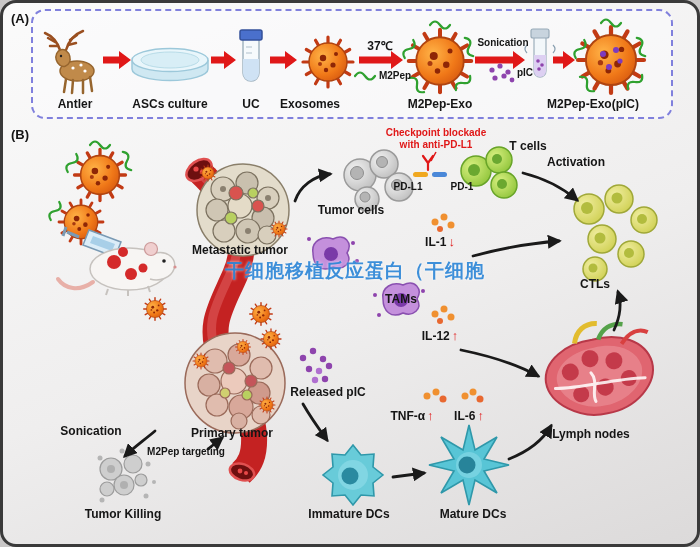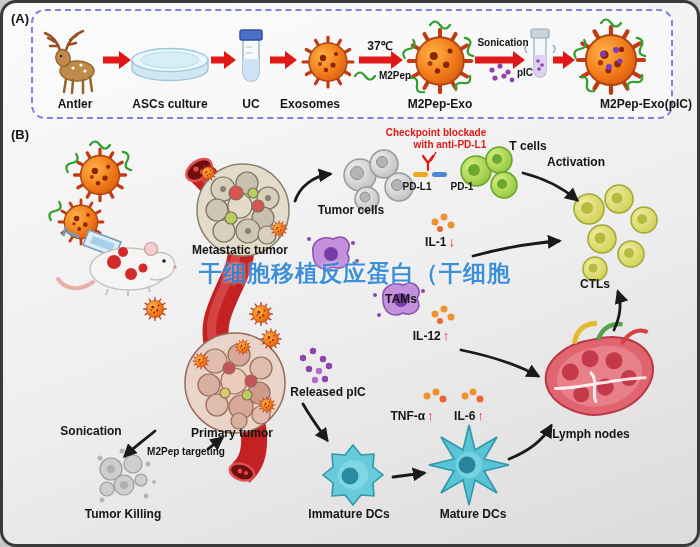--- a/index.html
+++ b/index.html
@@ -8,24 +8,24 @@
     border:3px solid #3a3a3a;border-radius:16px;overflow:hidden;
     font-family:"Liberation Sans",sans-serif;}
   .panelA{position:absolute;left:28px;top:6px;width:642px;height:110px;
     border:2px dashed #8080dd;border-radius:14px;background:rgba(252,252,254,.55);box-sizing:border-box;}
   svg.art{position:absolute;left:0;top:0;width:700px;height:547px;z-index:1;}
   .lbl{position:absolute;transform:translateX(-50%);font-weight:bold;font-size:12px;
     color:#151515;white-space:nowrap;z-index:3;line-height:1.18;}
   .tag{transform:none;font-size:13px;}
   .s11{font-size:10px;}
   .s10{font-size:10px;}
-  .redtxt{color:#e01818;text-align:right;}
+  .redtxt{color:#e01818;text-align:center;}
   .cyto .dir{color:#e01818;font-size:13px;margin-left:2px;}
   .watermark{position:absolute;left:352px;top:256px;transform:translateX(-50%);z-index:6;
-    text-align:left;font-size:23px;font-weight:bold;color:#2e87d8;letter-spacing:1px;
+    text-align:left;font-size:19px;font-weight:bold;color:#2e87d8;letter-spacing:1px;
     line-height:1.3;opacity:.92;text-shadow:0 0 3px rgba(255,255,255,.8);white-space:nowrap;}
 </style>
 </head>
 <body>
 
 <div class="figure">
   <div class="panelA"></div>
 
   <svg class="art" viewBox="0 0 700 547">
     <defs>
@@ -412,43 +412,43 @@
       <path d="M205,446 L219,435" marker-end="url(#mb)"></path>
     </g>
   </svg>
 
   <div class="lbl tag" style="left:8px;top:8px">(A)</div>
   <div class="lbl" style="left:72px;top:94px">Antler</div>
   <div class="lbl" style="left:167px;top:94px">ASCs culture</div>
   <div class="lbl" style="left:248px;top:94px">UC</div>
   <div class="lbl" style="left:307px;top:94px">Exosomes</div>
   <div class="lbl" style="left:437px;top:94px">M2Pep-Exo</div>
-  <div class="lbl" style="left:643px;top:94px">M2Pep-Exo(pIC)</div>
+  <div class="lbl" style="left:590px;top:94px">M2Pep-Exo(pIC)</div>
   <div class="lbl" style="left:377px;top:36px">37℃</div>
   <div class="lbl s11" style="left:392px;top:67px">M2Pep</div>
   <div class="lbl s11" style="left:500px;top:34px">Sonication</div>
   <div class="lbl s11" style="left:522px;top:64px">pIC</div>
 
   <div class="lbl tag" style="left:8px;top:124px">(B)</div>
   <div class="lbl redtxt s11" style="left:433px;top:124px">
     <div>Checkpoint blockade</div>
     <div>with anti-PD-L1</div>
   </div>
   <div class="lbl" style="left:525px;top:136px">T cells</div>
   <div class="lbl" style="left:573px;top:152px">Activation</div>
-  <div class="lbl s10" style="left:414px;top:178px">PD-L1</div>
+  <div class="lbl s10" style="left:405px;top:178px">PD-L1</div>
   <div class="lbl s10" style="left:459px;top:178px">PD-1</div>
   <div class="lbl" style="left:348px;top:200px">Tumor cells</div>
   <div class="lbl" style="left:237px;top:240px">Metastatic tumor</div>
   <div class="lbl cyto" style="left:437px;top:231px">
     <span>IL-1</span><span class="dir">↓</span>
   </div>
   <div class="lbl" style="left:592px;top:274px">CTLs</div>
   <div class="lbl" style="left:398px;top:289px;z-index:2">TAMs</div>
-  <div class="lbl cyto" style="left:428px;top:325px">
+  <div class="lbl cyto" style="left:437px;top:325px">
     <span>IL-12</span><span class="dir">↑</span>
   </div>
   <div class="lbl" style="left:325px;top:382px">Released pIC</div>
   <div class="lbl cyto" style="left:409px;top:405px">
     <span>TNF-α</span><span class="dir">↑</span>
   </div>
   <div class="lbl cyto" style="left:466px;top:405px">
     <span>IL-6</span><span class="dir">↑</span>
   </div>
   <div class="lbl" style="left:588px;top:424px">Lymph nodes</div>

